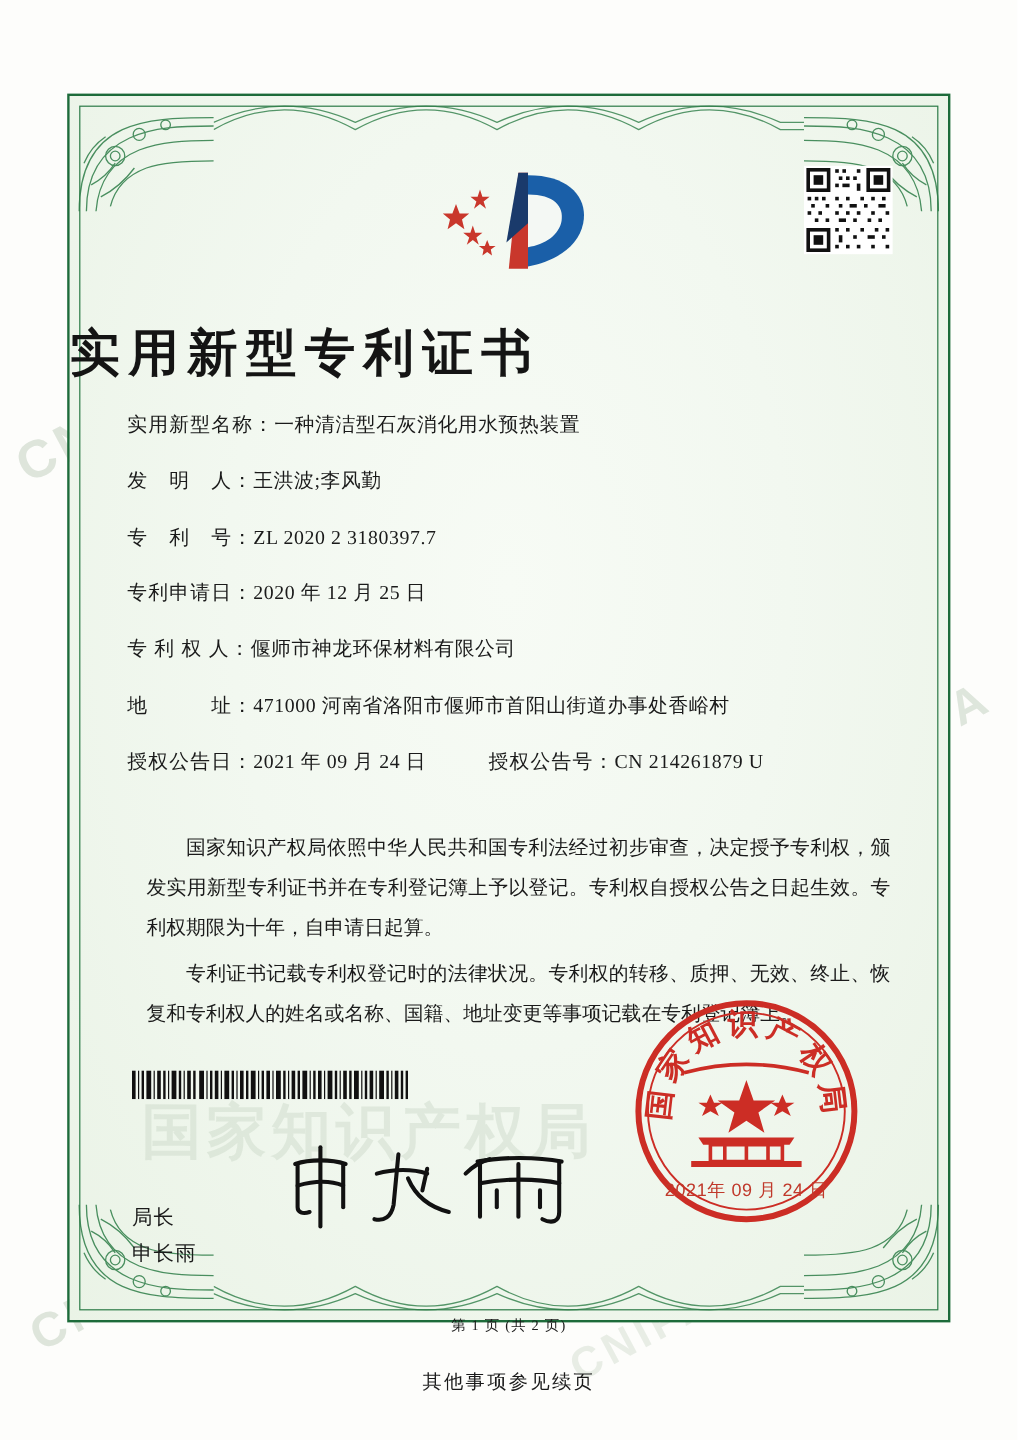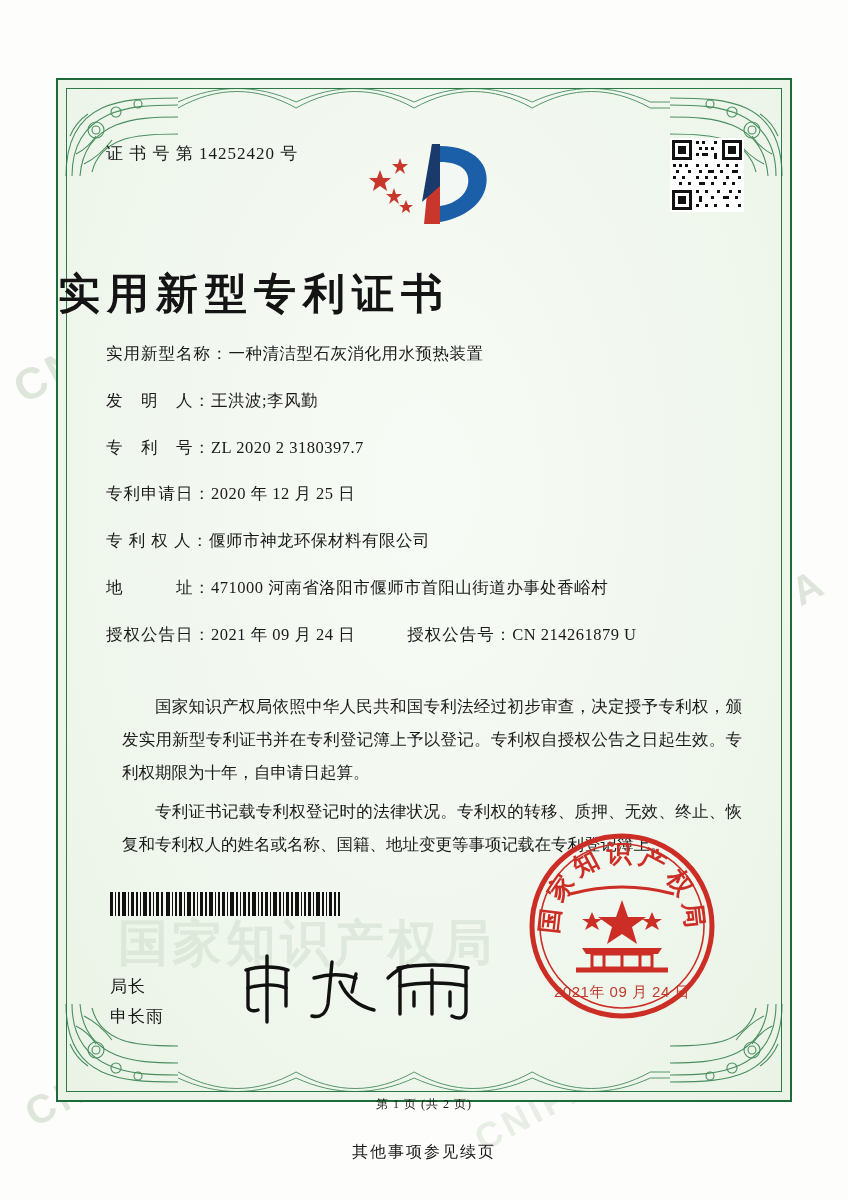--- a/index.html
+++ b/index.html
@@ -164,21 +164,21 @@
   .barcode {
     position: absolute;
     left: 52px; top: 812px;
     width: 230px; height: 24px;
   }
   .barcode svg { display:block; width:100%; height:100%; }
 
   
   .sig-label {
     position: absolute;
-    left: 52px; top: 892px;
+    left: 52px; top: 920px;
     font-size: 17px;
     line-height: 1.75;
     letter-spacing: 1px;
   }
   .sig-hand {
     position: absolute;
     left: 170px; top: 868px;
     width: 270px; height: 80px;
   }
   .sig-hand svg { display:block; width:100%; height:100%; }
@@ -301,21 +301,20 @@
         <path d="M0 20 C40 2 80 2 120 20 C160 2 200 2 240 20 C280 2 320 2 360 20 C400 2 440 2 480 20 L500 20"></path>
       </svg>
     </div>
     <div class="edge-bottom">
       <svg viewBox="0 0 500 30" preserveAspectRatio="none" fill="none" stroke="currentColor" stroke-width="1">
         <path d="M0 26 C40 4 80 4 120 26 C160 4 200 4 240 26 C280 4 320 4 360 26 C400 4 440 4 480 26 L500 26"></path>
         <path d="M0 20 C40 2 80 2 120 20 C160 2 200 2 240 20 C280 2 320 2 360 20 C400 2 440 2 480 20 L500 20"></path>
       </svg>
     </div>
 
-    <div class="cert-no">证 书 号 第 14252420 号</div>
 
     <div class="qr">
       <svg viewBox="0 0 74 74" width="74" height="74">
         <rect width="74" height="74" fill="#ffffff"></rect>
         <g fill="#111">
           <rect x="2" y="2" width="20" height="20"></rect>
             <rect x="5" y="5" width="14" height="14" fill="#fff"></rect>
             <rect x="8" y="8" width="8" height="8"></rect>
           <rect x="52" y="2" width="20" height="20"></rect>
             <rect x="55" y="5" width="14" height="14" fill="#fff"></rect>

